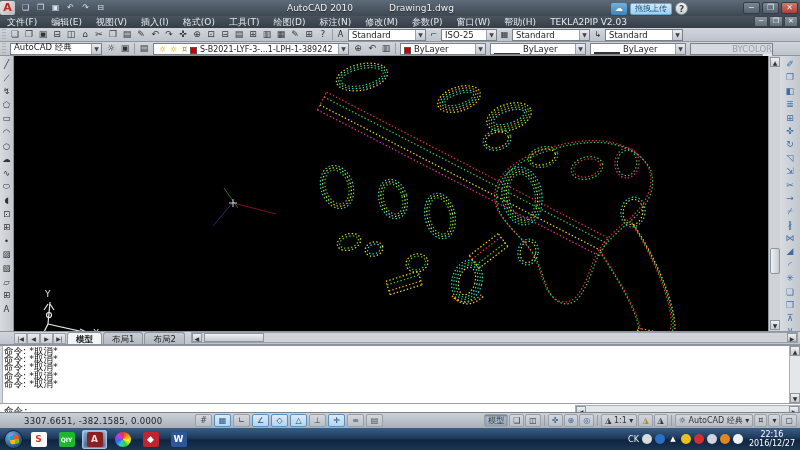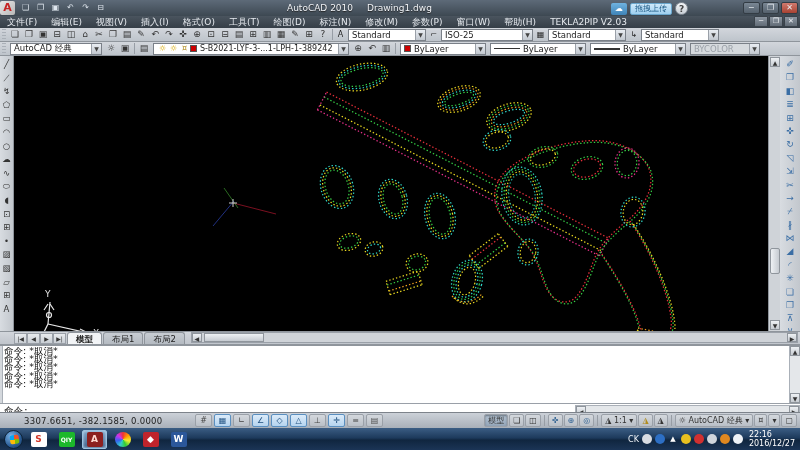--- a/index.html
+++ b/index.html
@@ -6,21 +6,21 @@
   *{box-sizing:border-box;font-family:"DejaVu Sans",sans-serif;}
   #screen{position:relative;width:800px;height:450px;overflow:hidden;background:#000;}
 
   
   #titlebar{position:absolute;left:0;top:0;width:800px;height:16px;
     background:linear-gradient(#5d6a78,#3d4852);display:flex;align-items:center;color:#e8ecf0;font-size:9px;}
   .qat{display:flex;align-items:center;gap:2px;margin-left:2px;}
   .qat-btn{width:13px;height:12px;font-size:8px;line-height:12px;text-align:center;color:#dfe6ee;border-radius:2px;}
   .acad-logo{width:15px;height:14px;background:linear-gradient(135deg,#e8e8e8,#b8b8b8);border-radius:2px;color:#c62323;
     font-weight:bold;font-size:11px;line-height:13px;text-align:center;margin-right:2px;}
-  .title-text{margin-left:180px;display:flex;gap:14px;font-size:9px;color:#f0f3f7;text-shadow:0 1px 1px #222;}
+  .title-text{margin-left:180px;display:flex;gap:36px;font-size:9px;color:#f0f3f7;text-shadow:0 1px 1px #222;}
   .search-wrap{position:absolute;right:112px;top:2px;display:flex;align-items:center;gap:3px;}
   .search-box{width:128px;height:12px;background:#fff;border:1px solid #7e8792;border-radius:2px;
     font-size:8px;color:#9aa0a8;padding:0 3px;font-style:italic;}
   .cloud-btn{width:16px;height:12px;background:linear-gradient(#6fb3e0,#3f84b8);border-radius:2px;color:#fff;font-size:8px;text-align:center;line-height:12px;}
   .upload-btn{height:12px;background:linear-gradient(#cfe9fa,#9fd0ef);border:1px solid #6aa6cc;border-radius:2px;
     color:#1d5a85;font-size:8px;line-height:10px;padding:0 4px;}
   .help-btn{width:13px;height:13px;border-radius:50%;background:linear-gradient(#f4f6f8,#c9cfd6);color:#444;
     font-size:9px;font-weight:bold;text-align:center;line-height:13px;border:1px solid #8a929b;}
   .win-controls{position:absolute;right:2px;top:2px;display:flex;gap:2px;}
   .win-btn{width:17px;height:12px;background:linear-gradient(#7a8794,#55616d);border:1px solid #333c44;border-radius:2px;
@@ -36,21 +36,21 @@
     color:#eef1f5;font-size:7px;line-height:9px;text-align:center;border-radius:1px;}
 
   
   .toolbar-row{position:absolute;left:0;width:800px;height:14px;background:linear-gradient(#d2d6dc,#bec4cb);
     border-bottom:1px solid #8f959c;display:flex;align-items:center;font-size:9px;color:#222;}
   #toolbar1{top:28px;} #toolbar2{top:42px;}
   .icon-cell{width:14px;height:13px;text-align:center;line-height:13px;font-size:9px;color:#333;border-radius:2px;flex:none;}
   .tb-sep{width:1px;height:11px;background:#979da5;margin:0 2px;flex:none;}
   .grip{width:4px;height:11px;margin:0 2px;flex:none;
     background:repeating-linear-gradient(#aab0b8 0 1px,transparent 1px 3px);}
-  .combo{display:flex;align-items:center;height:12px;background:#fff;border:1px solid #7a8088;margin:0 2px;
+  .combo{display:flex;align-items:flex-end;height:12px;background:#fff;border:1px solid #7a8088;margin:0 2px;
     font-size:8.5px;color:#222;padding-left:3px;flex:none;position:relative;}
   .combo .arrow{margin-left:auto;width:10px;height:10px;background:linear-gradient(#e9edf2,#c2c8cf);
     border-left:1px solid #9aa0a8;font-size:6px;line-height:10px;text-align:center;color:#444;flex:none;}
   .combo.disabled{background:#d6dade;color:#9aa0a8;}
   .swatch{width:7px;height:7px;background:#c00;border:1px solid #555;margin-right:3px;flex:none;}
   .linesample{width:26px;border-top:1px solid #333;margin-right:3px;flex:none;}
   .mini-ico{font-size:8px;width:11px;text-align:center;flex:none;}
   .bulb{color:#d8a800;} .lockg{color:#b08c20;}
 
   
@@ -117,21 +117,21 @@
   #taskbar{background:linear-gradient(#3b5d84 0%,#1d3a5c 45%,#10263f 55%,#1b3556 100%);}
   #start-orb{width:19px;height:19px;border-radius:50%;margin-left:4px;flex:none;
     background:radial-gradient(circle at 35% 30%,#7db4e8,#2b5d96 60%,#123150);border:1px solid #0d2238;position:relative;}
   #start-orb .flag{position:absolute;left:4.5px;top:4.5px;width:9px;height:9px;border-radius:2px;
     background:conic-gradient(#f35325 0 25%,#81bc06 25% 50%,#ffba08 50% 75%,#05a6f0 75% 100%);transform:rotate(-8deg);}
   .task-icon{width:25px;height:19px;margin-left:3px;border-radius:2px;display:flex;align-items:center;justify-content:center;flex:none;}
   .task-icon.active{background:linear-gradient(#7fa6c9,#40618a);border:1px solid #9cc2e0;box-shadow:inset 0 0 3px #cfe6f8;}
   .ti-glyph{width:16px;height:15px;border-radius:2px;font-size:9px;font-weight:bold;text-align:center;line-height:15px;}
   #tray{margin-left:auto;display:flex;align-items:center;gap:3px;color:#eef2f7;font-size:8px;}
   .tray-ico{width:10px;height:10px;border-radius:2px;flex:none;}
-  #clock{text-align:left;line-height:9px;font-size:8px;margin:0 5px 0 3px;color:#fff;}
+  #clock{text-align:center;line-height:9px;font-size:8px;margin:0 5px 0 3px;color:#fff;}
 </style>
 </head>
 <body>
 
 <div id="screen">
 
   <div id="titlebar">
     <div class="acad-logo">A</div>
     <div class="qat" id="qat">
         <div class="qat-btn">❏</div>
@@ -206,21 +206,21 @@
         <div class="icon-cell">⊞</div>
         <div class="icon-cell">?</div>
       </span>
     <div class="tb-sep"></div>
     <span class="mini-ico">A</span>
     <div class="combo" style="width:78px;">
       <span>Standard</span>
         <span class="arrow">▼</span>
     </div>
     <span class="mini-ico">⌐</span>
-    <div class="combo" style="width:92px;">
+    <div class="combo" style="width:56px;">
       <span>ISO-25</span>
         <span class="arrow">▼</span>
     </div>
     <span class="mini-ico">▦</span>
     <div class="combo" style="width:78px;">
       <span>Standard</span>
         <span class="arrow">▼</span>
     </div>
     <span class="mini-ico">↳</span>
     <div class="combo" style="width:78px;">
@@ -265,21 +265,21 @@
     <div class="combo" style="width:96px;">
       <span class="linesample"></span>
       <span>ByLayer</span>
         <span class="arrow">▼</span>
     </div>
     <div class="combo" style="width:96px;">
       <span class="linesample" style="border-top-width:2px;"></span>
       <span>ByLayer</span>
         <span class="arrow">▼</span>
     </div>
-    <div class="combo disabled" style="width:70px;">
+    <div class="combo disabled" style="width:83px;flex-direction:column;">
       <span>BYCOLOR</span>
         <span class="arrow">▼</span>
     </div>
   </div>
 
   <div id="main">
     <div id="draw-toolbar">
         <div class="icon-cell">╱</div>
         <div class="icon-cell">⟋</div>
         <div class="icon-cell">↯</div>

